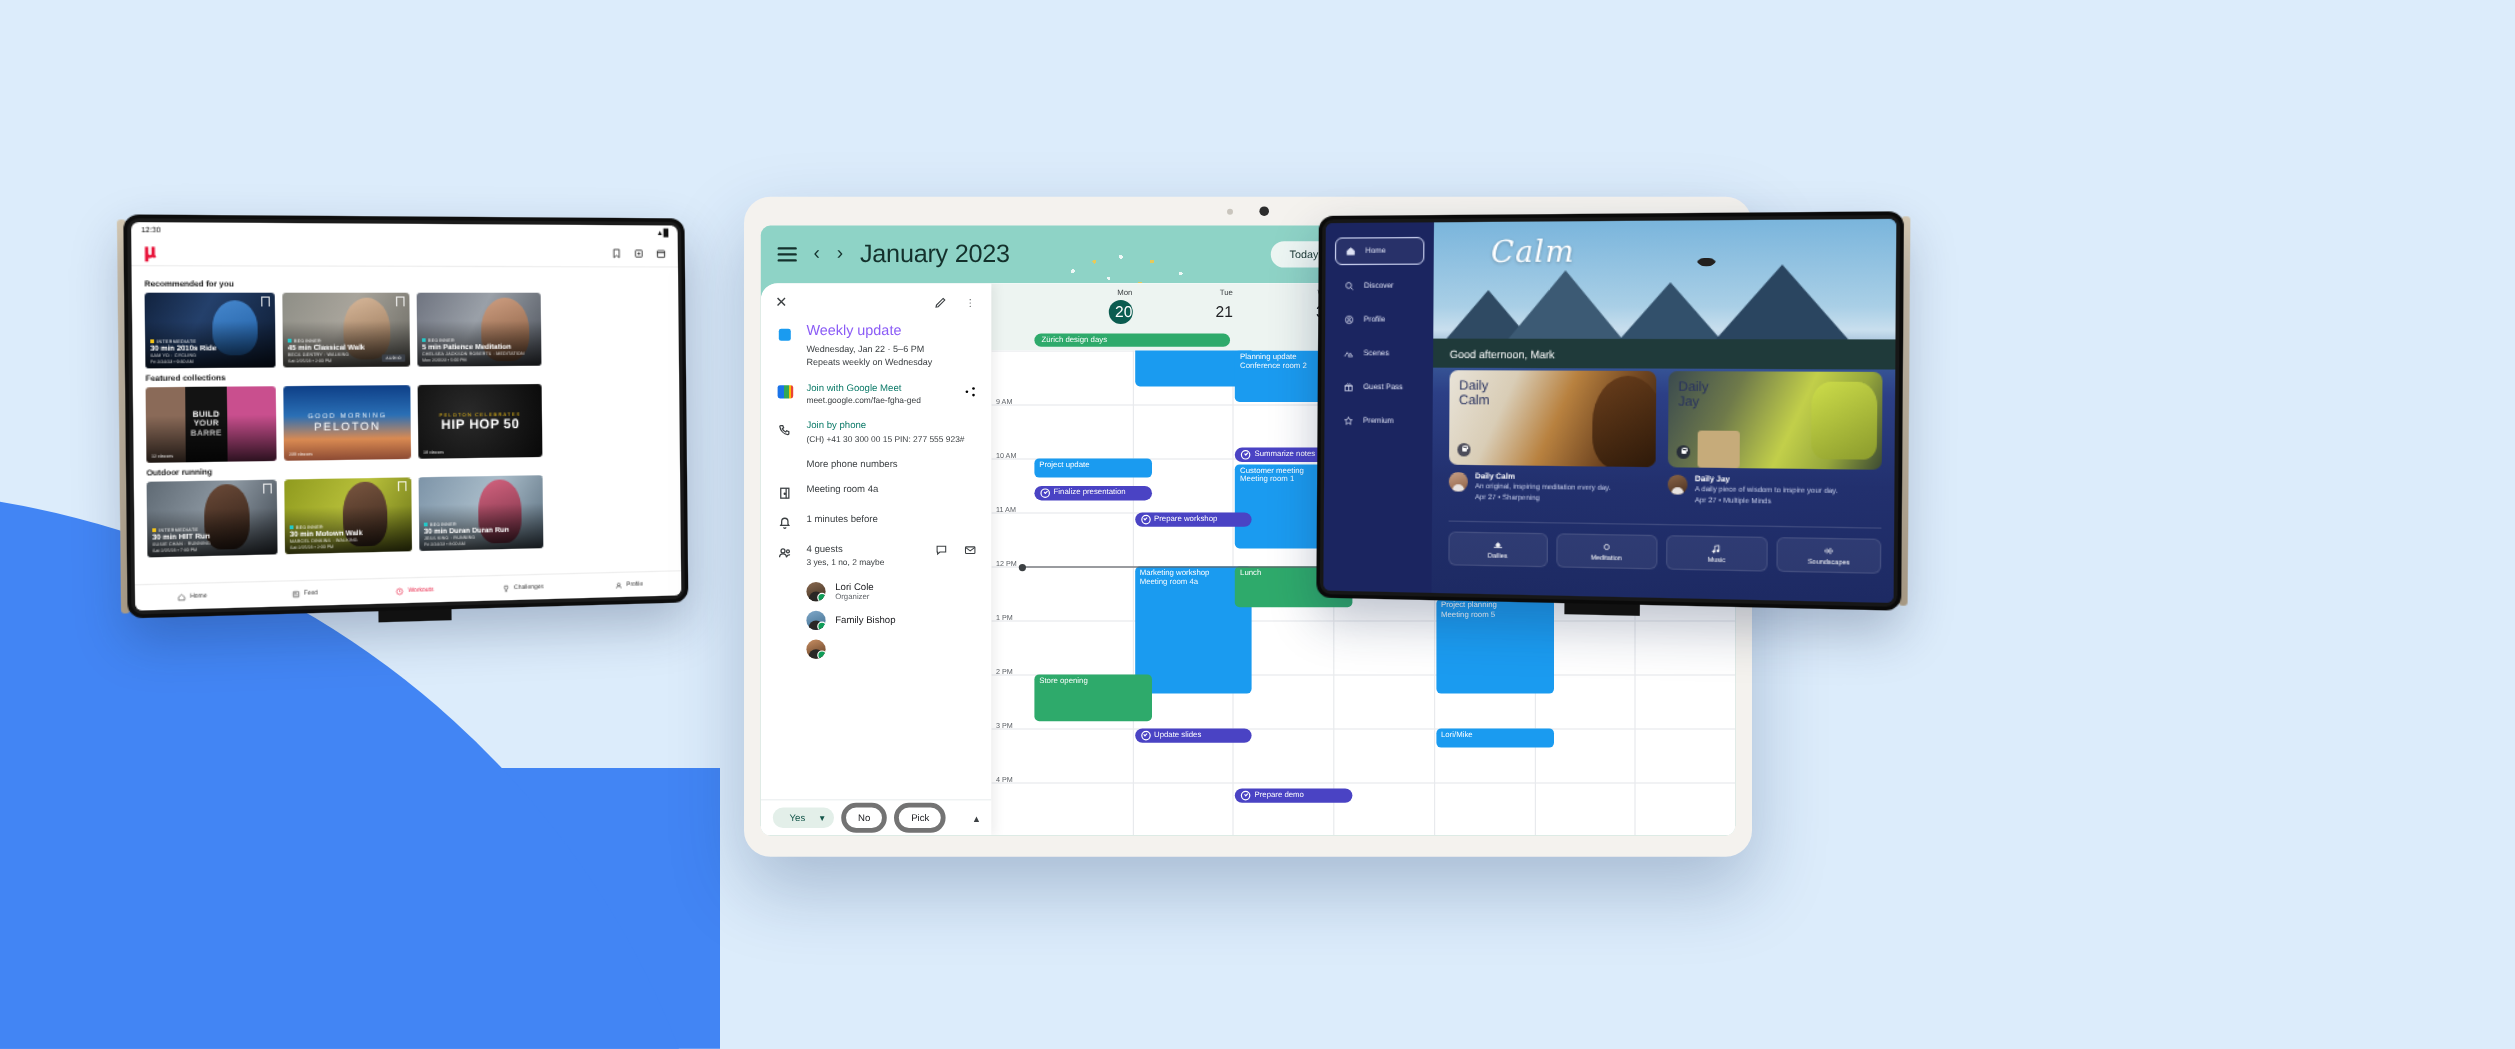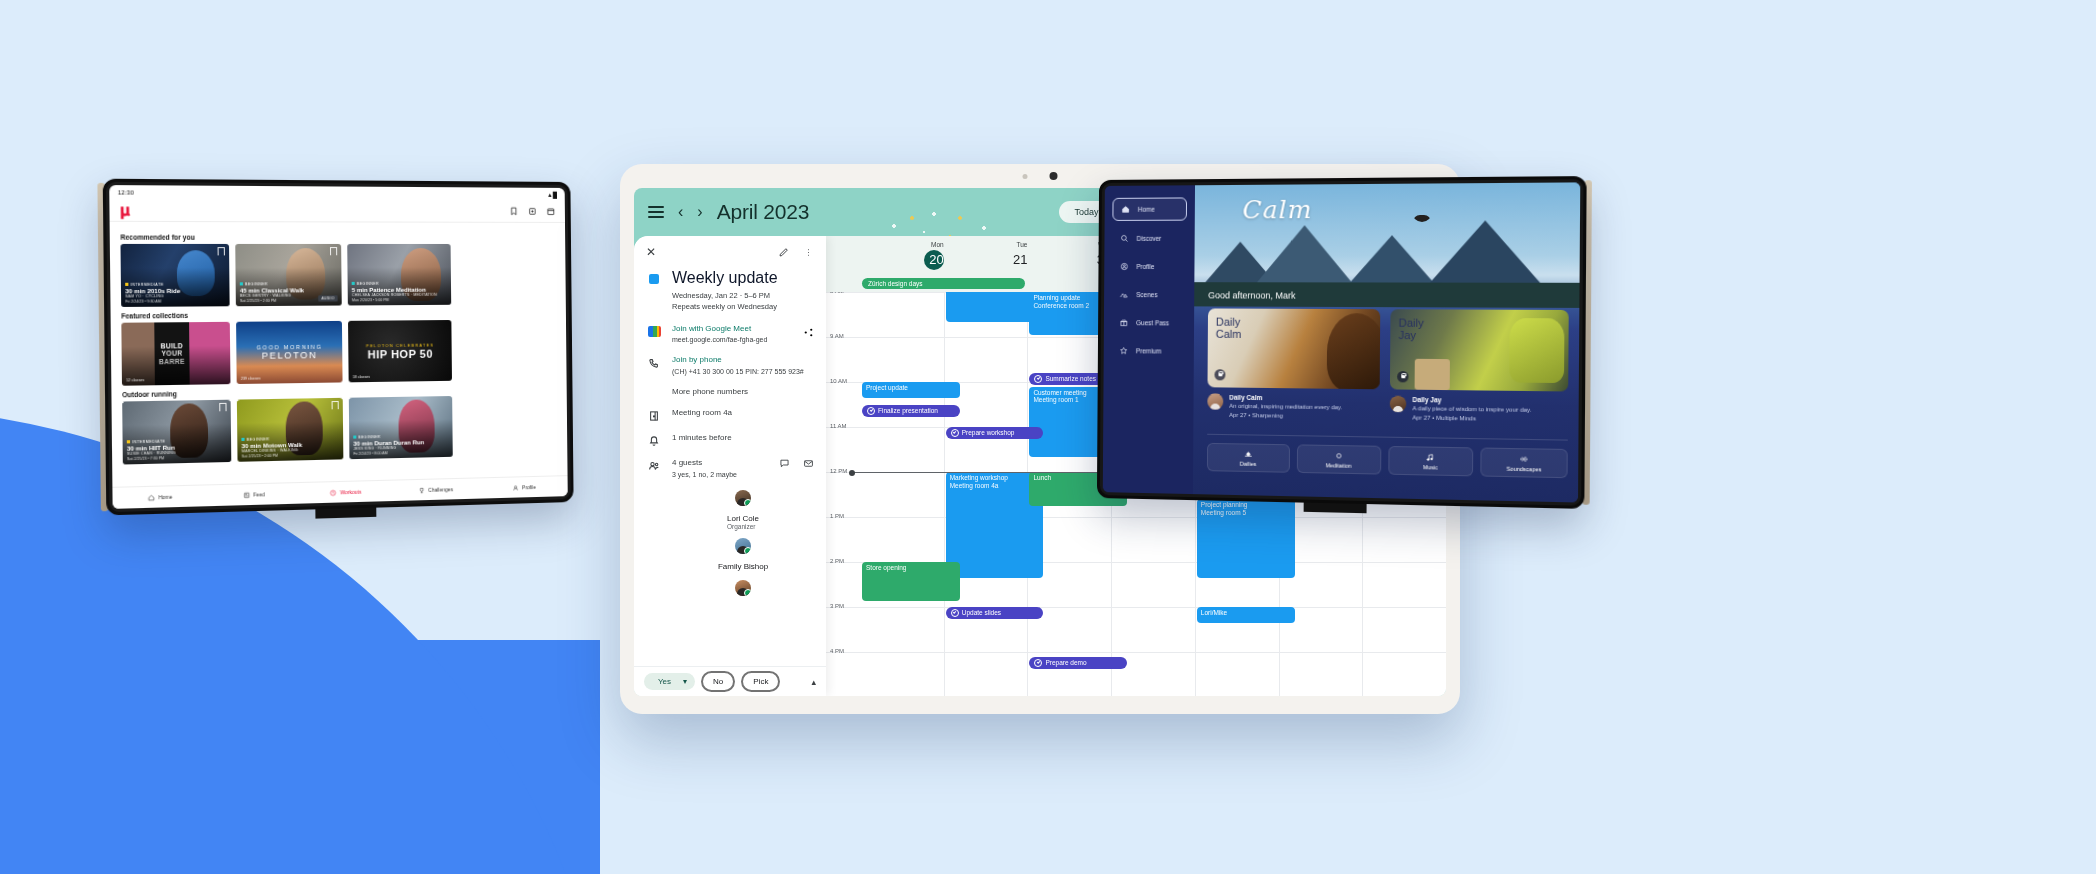--- a/index.html
+++ b/index.html
@@ -132,48 +132,48 @@
      border-radius:14px 0 0 0;padding:10px 12px 0 12px;box-sizing:border-box;
      box-shadow:3px 0 10px rgba(0,0,0,.07);z-index:3;}
   .ev-head{display:flex;align-items:center;margin-bottom:10px;}
   .ev-head .x{font-size:12px;color:#3c4043;line-height:1;}
   .ev-head .sp{margin-left:auto;display:flex;gap:14px;align-items:center;}
   .ev-head svg{width:11px;height:11px;stroke:#3c4043;fill:none;stroke-width:1.4;}
   .ev-row{display:flex;gap:10px;margin-bottom:11px;}
   .ev-ico{width:16px;flex:0 0 16px;display:flex;justify-content:center;padding-top:2px;}
   .ev-ico svg{width:12px;height:12px;stroke:#3c4043;fill:none;stroke-width:1.4;}
   .ev-sq{width:10px;height:10px;border-radius:2px;background:#1a9bf0;margin-top:4px;}
-  .ev-title{font-size:16px;color:#0f172a;line-height:1.25;}
+  .ev-title{font-size:12px;color:#8b5cf6;line-height:1.25;}
   .ev-meta{font-size:7.5px;color:#3c4043;margin-top:3px;line-height:1.45;}
   .ev-link{font-size:8px;color:#0b7a68;line-height:1.3;}
   .ev-sub{font-size:7px;color:#3c4043;margin-top:1px;line-height:1.3;}
   .ev-plain{font-size:8px;color:#3c4043;line-height:1.3;}
   .meet-ico{width:13px;height:11px;border-radius:2px;background:
      linear-gradient(90deg,#1a73e8 0 42%,#34a853 42% 70%,#fbbc04 70% 85%,#ea4335 85% 100%);}
   .ev-share{margin-left:auto;}
   .ev-share svg{width:11px;height:11px;}
   .guest-actions{margin-left:auto;display:flex;gap:13px;}
   .guest-actions svg{width:11px;height:11px;stroke:#3c4043;fill:none;stroke-width:1.3;}
-  .guest{display:flex;align-items:center;gap:8px;margin:0 0 8px 26px;flex-direction:column;}
+  .guest{display:flex;align-items:center;gap:8px;margin:0 0 8px 26px;}
   .g-av{width:16px;height:16px;border-radius:50%;position:relative;flex:0 0 16px;overflow:hidden;}
   .g-av.a{background:linear-gradient(160deg,#8a6a50,#3a2c20);}
   .g-av.b{background:linear-gradient(160deg,#7fa8c9,#3e6b8c);}
   .g-av.c{background:linear-gradient(160deg,#c98f63,#5a3a22);}
   .g-av::after{content:"";position:absolute;left:2px;bottom:-2px;width:12px;height:10px;
      border-radius:7px 7px 0 0;background:#2a2725;}
   .g-tick{position:absolute;right:-1px;bottom:-1px;width:6px;height:6px;border-radius:50%;
      background:#0f9d58;border:1px solid #fff;z-index:4;}
   .g-name{font-size:8px;color:#202124;line-height:1.2;}
   .g-role{font-size:6.5px;color:#5f6368;}
   .rsvp-bar{position:absolute;left:0;right:0;bottom:0;height:30px;background:#fff;
      border-top:1px solid #eceff1;display:flex;align-items:center;gap:6px;
      padding:0 10px;box-sizing:border-box;}
   .rsvp-yes{background:#e3efe9;color:#14564a;font-size:8px;border-radius:14px;
      padding:4px 8px 4px 14px;display:flex;align-items:center;gap:12px;}
-  .rsvp-btn{border:2px solid #737373;color:#202124;font-size:8px;border-radius:14px;
+  .rsvp-btn{border:4px solid #737373;color:#202124;font-size:8px;border-radius:14px;
      padding:4px 10px;}
   .rsvp-caret{margin-left:auto;font-size:9px;color:#3c4043;}
 
   
   .cal-grid{flex:1;position:relative;background:#fff;overflow:hidden;}
   .dayhdr{height:56px;background:#edf4f1;display:flex;padding-left:34px;box-sizing:border-box;
      position:relative;}
   .dcol{flex:1;text-align:right;padding-top:5px;position:relative;}
   .dname{font-size:6.5px;color:#3c4043;}
   .dnum{font-size:13px;color:#202124;margin-top:2px;line-height:20px;}
@@ -465,21 +465,21 @@
     <div class="cal-confetti"></div>
 
     <div class="cal-top">
       <div class="hamb">
           <span></span>
           <span></span>
           <span></span>
         </div>
       <div class="cal-arrow">‹</div>
       <div class="cal-arrow">›</div>
-      <div class="cal-month">April 2023</div>
+      <div class="cal-month">January 2023</div>
       <div class="cal-top-right">
         <div class="btn-today">Today</div>
         <div class="view-group">
           <div class="view-btn">
             <svg viewBox="0 0 16 16">
                 <rect x="3" y="3" width="10" height="4" rx="1"></rect>
                 <rect x="3" y="9" width="10" height="4" rx="1"></rect>
               </svg>
             <span>Schedule</span>
           </div>

